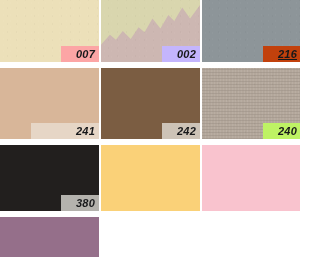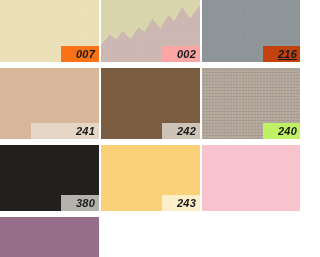--- a/index.html
+++ b/index.html
@@ -82,31 +82,31 @@
     font-family: "Liberation Sans", sans-serif;
   }
 </style>
 </head>
 <body>
 
 <div id="swatch-grid" style="background: rgb(255, 255, 255);">
     <div class="swatch">
       <div class="swatch-fill" style="background: rgb(236, 224, 185);"></div>
       <div class="texture-speckle"></div>
-      <div class="swatch-label" style="background: #f97316; color: rgb(23, 24, 26);">007</div>
+      <div class="swatch-label" style="background: #fca5a5; color: rgb(23, 24, 26);">007</div>
     </div>
     <div class="swatch">
       <div class="swatch-fill" style="background: rgb(217, 214, 174);"></div>
       <div class="motif-peaks">
         <svg viewBox="0 0 100 100" preserveAspectRatio="none">
           <path d="M0,100 L0,72 L9,56 L15,64 L22,50 L30,63 L38,44 L44,52 L52,30 L60,46 L68,24 L74,34 L82,12 L90,30 L100,8 L100,100 Z" fill="#cdb7b2"></path>
         </svg>
       </div>
       <div class="texture-speckle"></div>
-      <div class="swatch-label" style="background: #fca5a5; color: rgb(23, 24, 26); font-style: italic;">002</div>
+      <div class="swatch-label" style="background: #c4b5fd; color: rgb(23, 24, 26); font-style: italic;">002</div>
     </div>
     <div class="swatch">
       <div class="swatch-fill" style="background: rgb(141, 149, 153);"></div>
       <div class="texture-speckle"></div>
       <div class="swatch-label" style="background: #c2410c; color: rgb(23, 24, 26); text-decoration: underline;">216</div>
     </div>
     <div class="swatch">
       <div class="swatch-fill" style="background: rgb(216, 182, 153);"></div>
       <div class="swatch-label" style="background: rgb(230, 214, 198); color: rgb(23, 24, 26); padding-left: 45px;">241</div>
     </div>
@@ -119,21 +119,20 @@
       <div class="texture-weave"></div>
       <div class="texture-speckle"></div>
       <div class="swatch-label" style="background: #bef264; color: rgb(23, 24, 26);">240</div>
     </div>
     <div class="swatch">
       <div class="swatch-fill" style="background: rgb(34, 31, 30);"></div>
       <div class="swatch-label" style="background: rgb(180, 178, 173); color: rgb(23, 24, 26);">380</div>
     </div>
     <div class="swatch">
       <div class="swatch-fill" style="background: rgb(250, 209, 120);"></div>
-      <div class="swatch-label" style="background: rgb(251, 238, 200); color: rgb(23, 24, 26);">243</div>
     </div>
     <div class="swatch">
       <div class="swatch-fill" style="background: rgb(249, 195, 206);"></div>
     </div>
     <div class="swatch">
       <div class="swatch-fill" style="background: rgb(149, 111, 138);"></div>
     </div>
     <div class="swatch empty"></div>
   </div>
 

